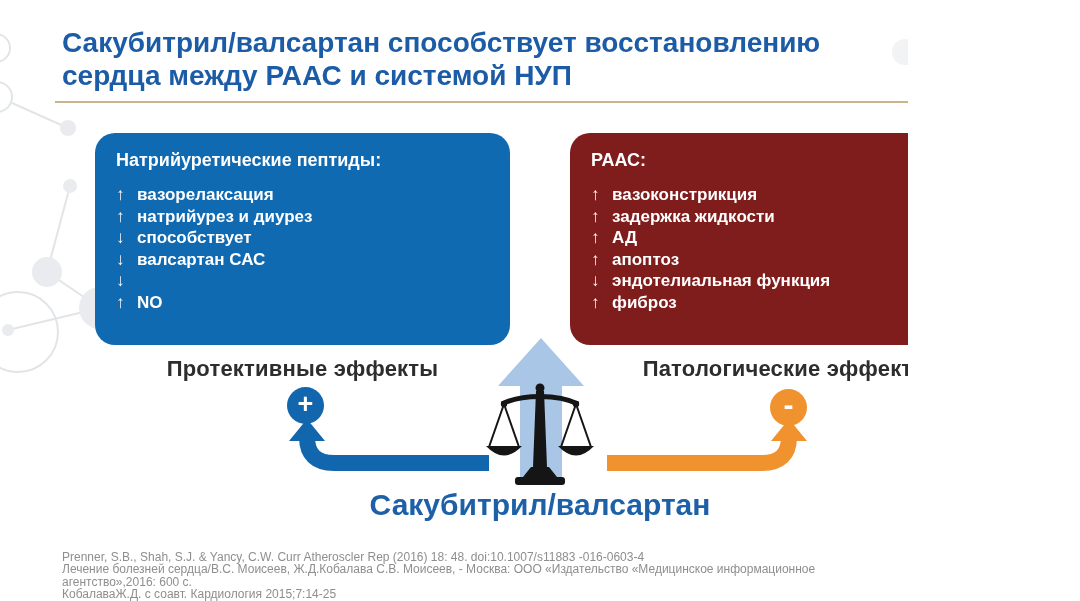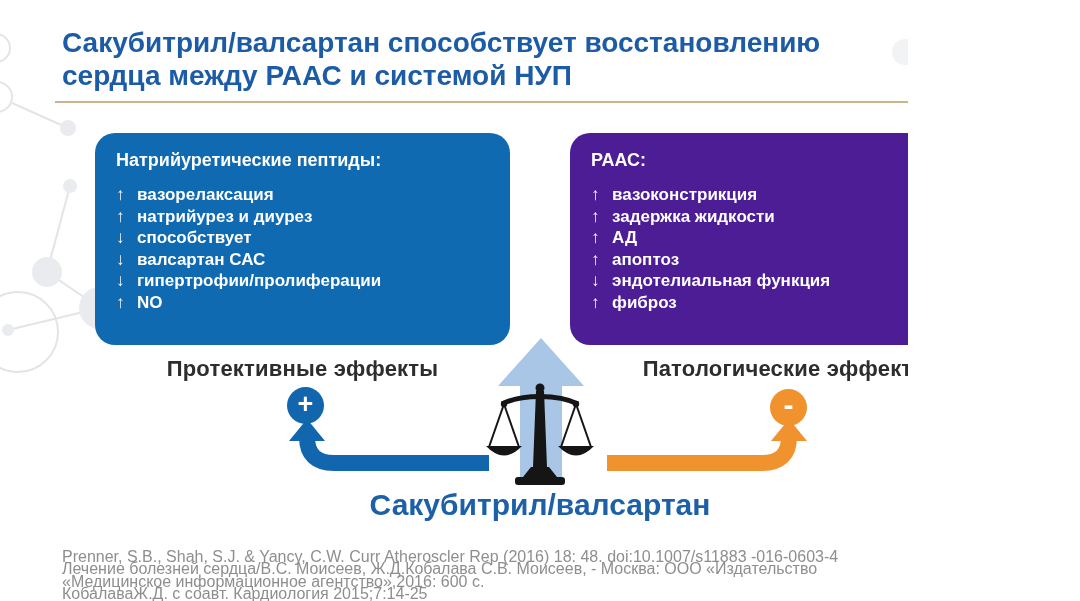--- a/index.html
+++ b/index.html
@@ -12,21 +12,21 @@
     position:absolute;left:62px;top:26px;z-index:2;
     font-weight:700;font-size:28px;line-height:33px;color:#1c5ca6;
   }
   .divider{position:absolute;left:55px;top:101px;width:990px;height:2px;background:#c9b48c;z-index:1;}
   .logo{position:absolute;left:915px;top:0;z-index:1;}
   .box{
     position:absolute;top:133px;height:212px;border-radius:20px;color:#ffffff;z-index:1;
     box-sizing:border-box;padding:17px 16px 0 21px;
   }
   .box.bleft{left:95px;width:415px;background:#0f6ab2;}
-  .box.bright{left:570px;width:412px;background:#4c1d95;}
+  .box.bright{left:570px;width:412px;background:#7f1d1d;}
   .box-header{font-weight:700;font-size:18px;margin-bottom:13px;}
   .box-list{font-weight:700;font-size:17px;line-height:21.5px;}
   .item{display:flex;}
   .item .arrow{width:21px;flex:none;}
   .effect-label{
     position:absolute;top:356px;z-index:1;text-align:center;
     font-weight:700;font-size:22px;color:#2d2d2d;letter-spacing:0.2px;
   }
   .effect-label.eleft{left:110px;width:385px;}
   .effect-label.eright{left:588px;width:398px;}
@@ -36,21 +36,21 @@
   }
   .badge.plus{left:287px;top:387px;background:#1266ae;font-size:27px;line-height:35px;}
   .badge.minus{left:770px;top:389px;background:#f0922e;font-size:30px;line-height:32px;}
   .center-svg{position:absolute;left:260px;top:330px;z-index:1;}
   .drug-name{
     position:absolute;left:0;top:488px;width:1080px;text-align:center;z-index:1;
     font-weight:700;font-size:30px;color:#1d60a8;
   }
   .refs{
     position:absolute;left:62px;top:551px;width:850px;z-index:1;
-    font-size:16px;line-height:12.4px;color:#8e8e8e;
+    font-size:12px;line-height:12.4px;color:#8e8e8e;
   }
 </style>
 </head>
 <body>
 
 <div class="slide">
 
   <svg class="decor" width="1080" height="601" viewBox="0 0 1080 601">
     <g stroke="#e2e5e8" stroke-width="2" fill="none">
       <circle cx="-4" cy="48" r="14"></circle>
@@ -148,21 +148,20 @@
       <div class="item">
           <span class="arrow">↓</span>
           <span>способствует</span>
         </div>
       <div class="item">
           <span class="arrow">↓</span>
           <span>валсартан САС</span>
         </div>
       <div class="item">
           <span class="arrow">↓</span>
-          <span>гипертрофии/пролиферации</span>
         </div>
       <div class="item">
           <span class="arrow">↑</span>
           <span>NO</span>
         </div>
     </div>
   </div>
 
   <div class="box bright">
     <div class="box-header">РААС:</div>

